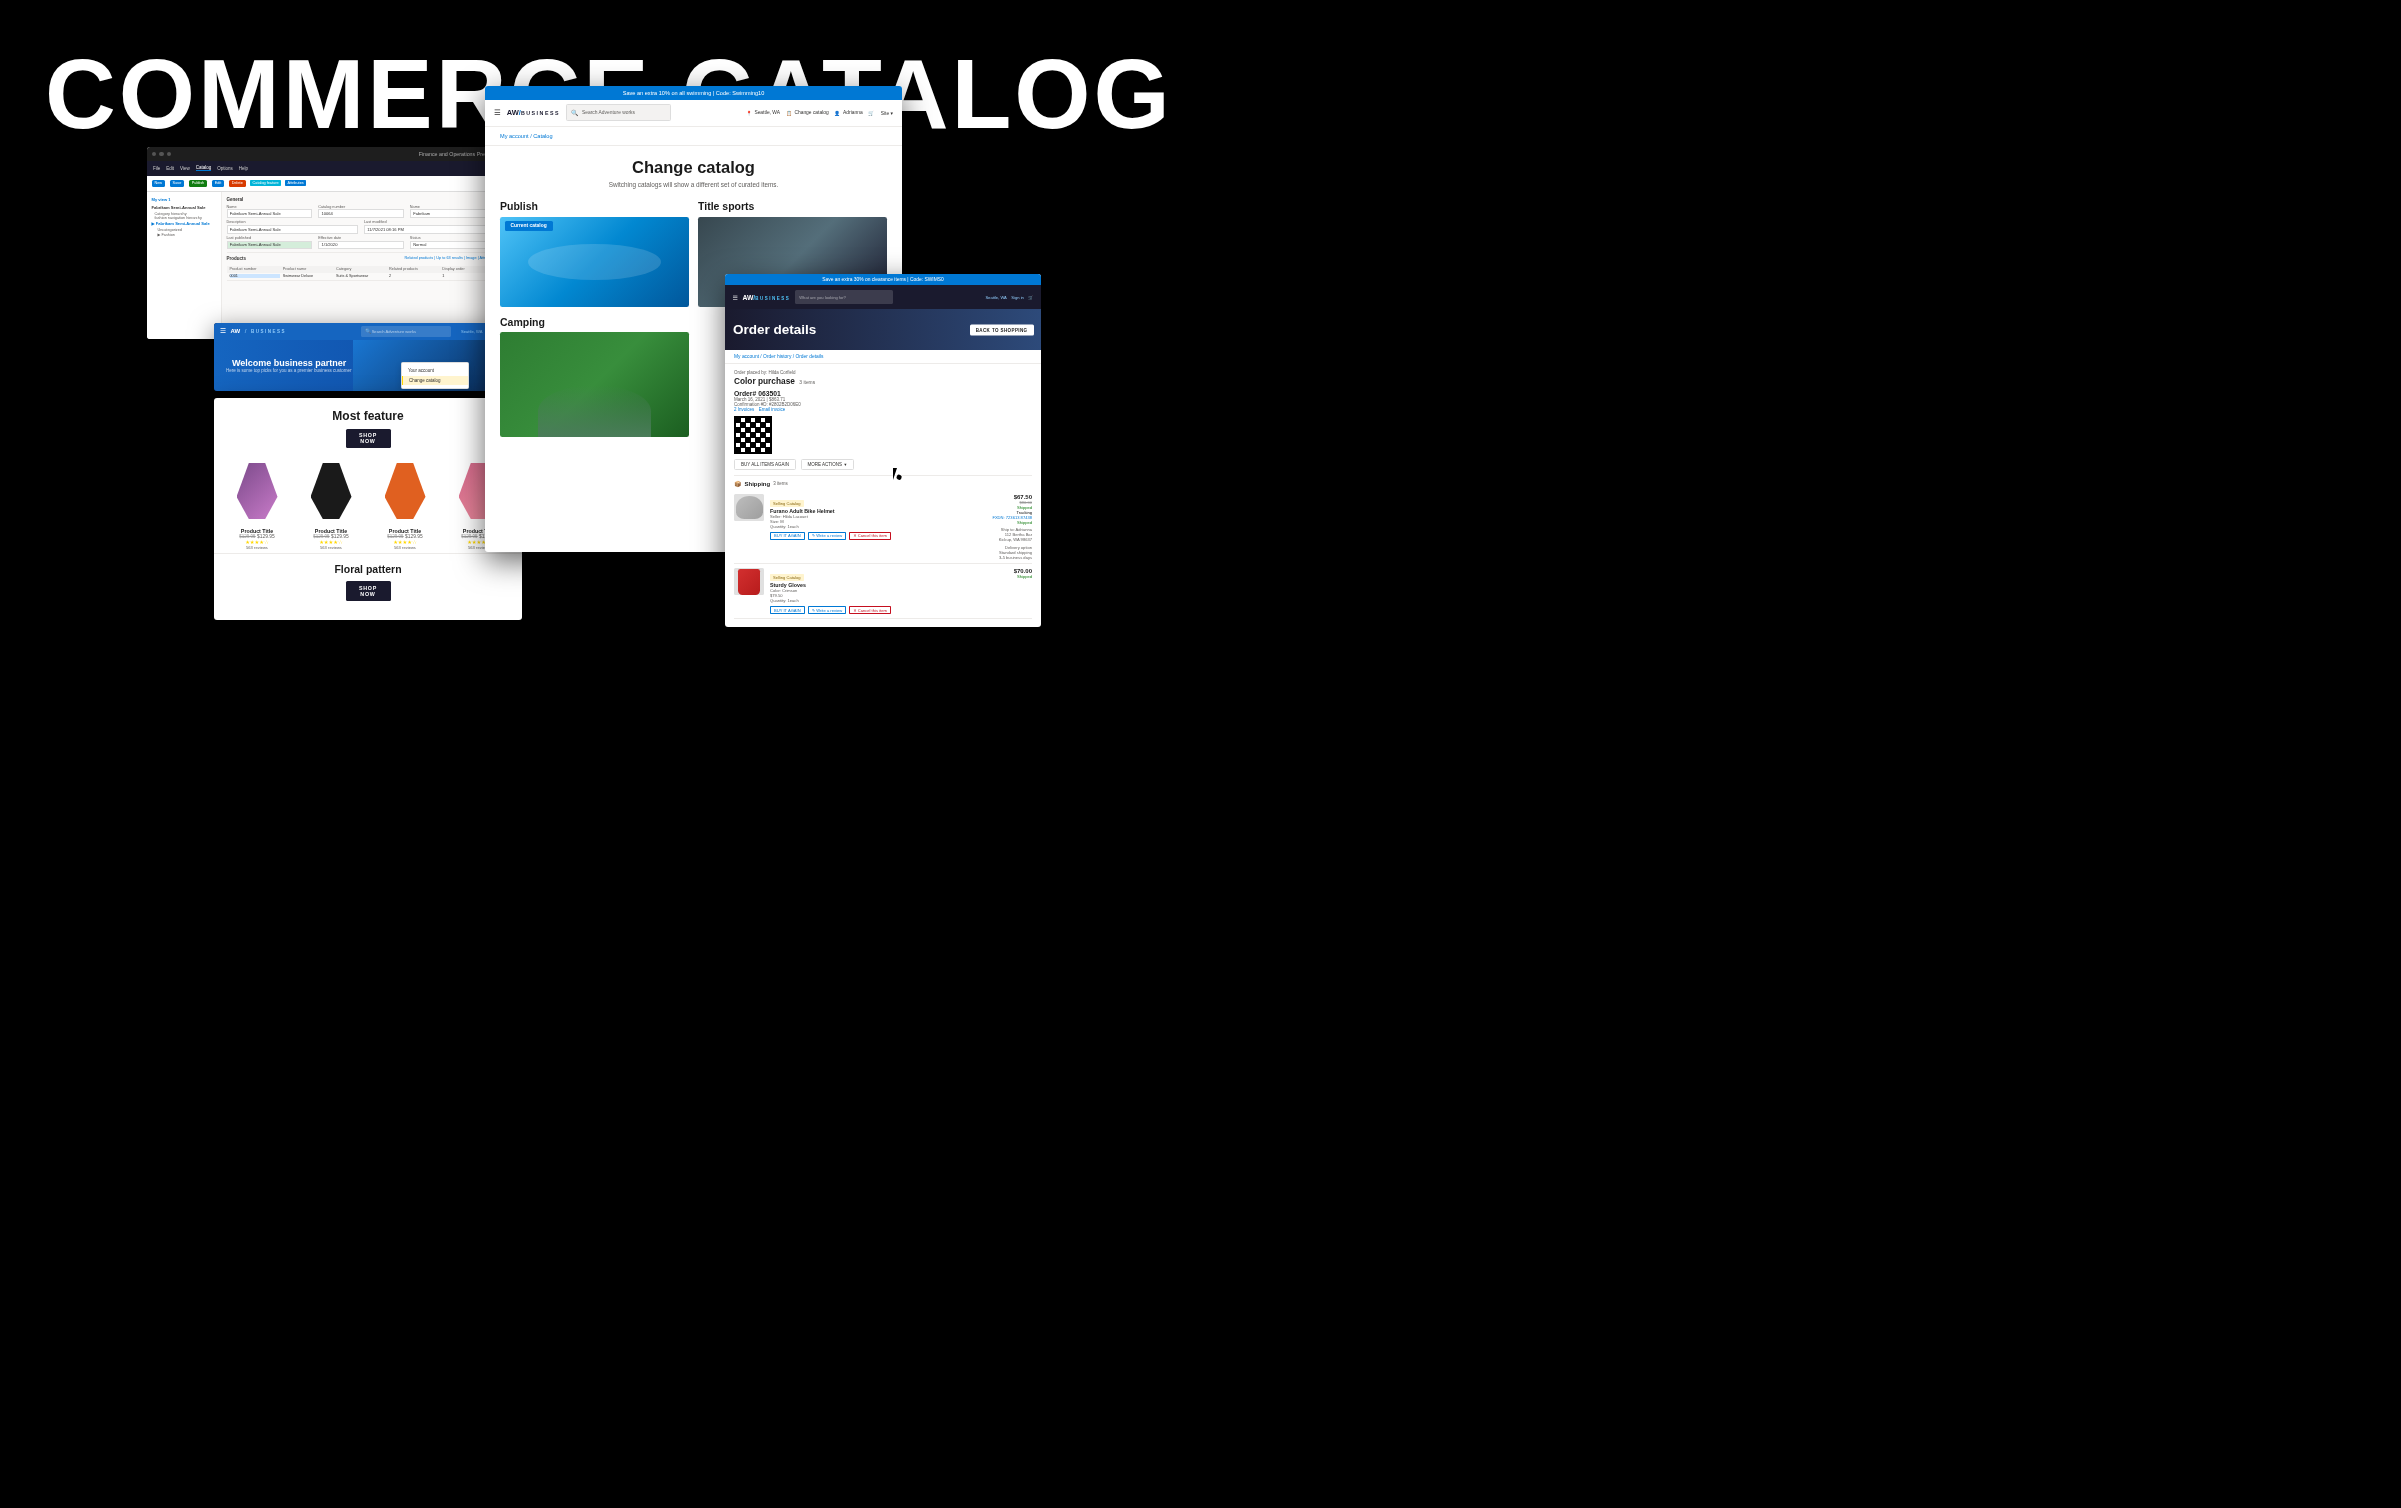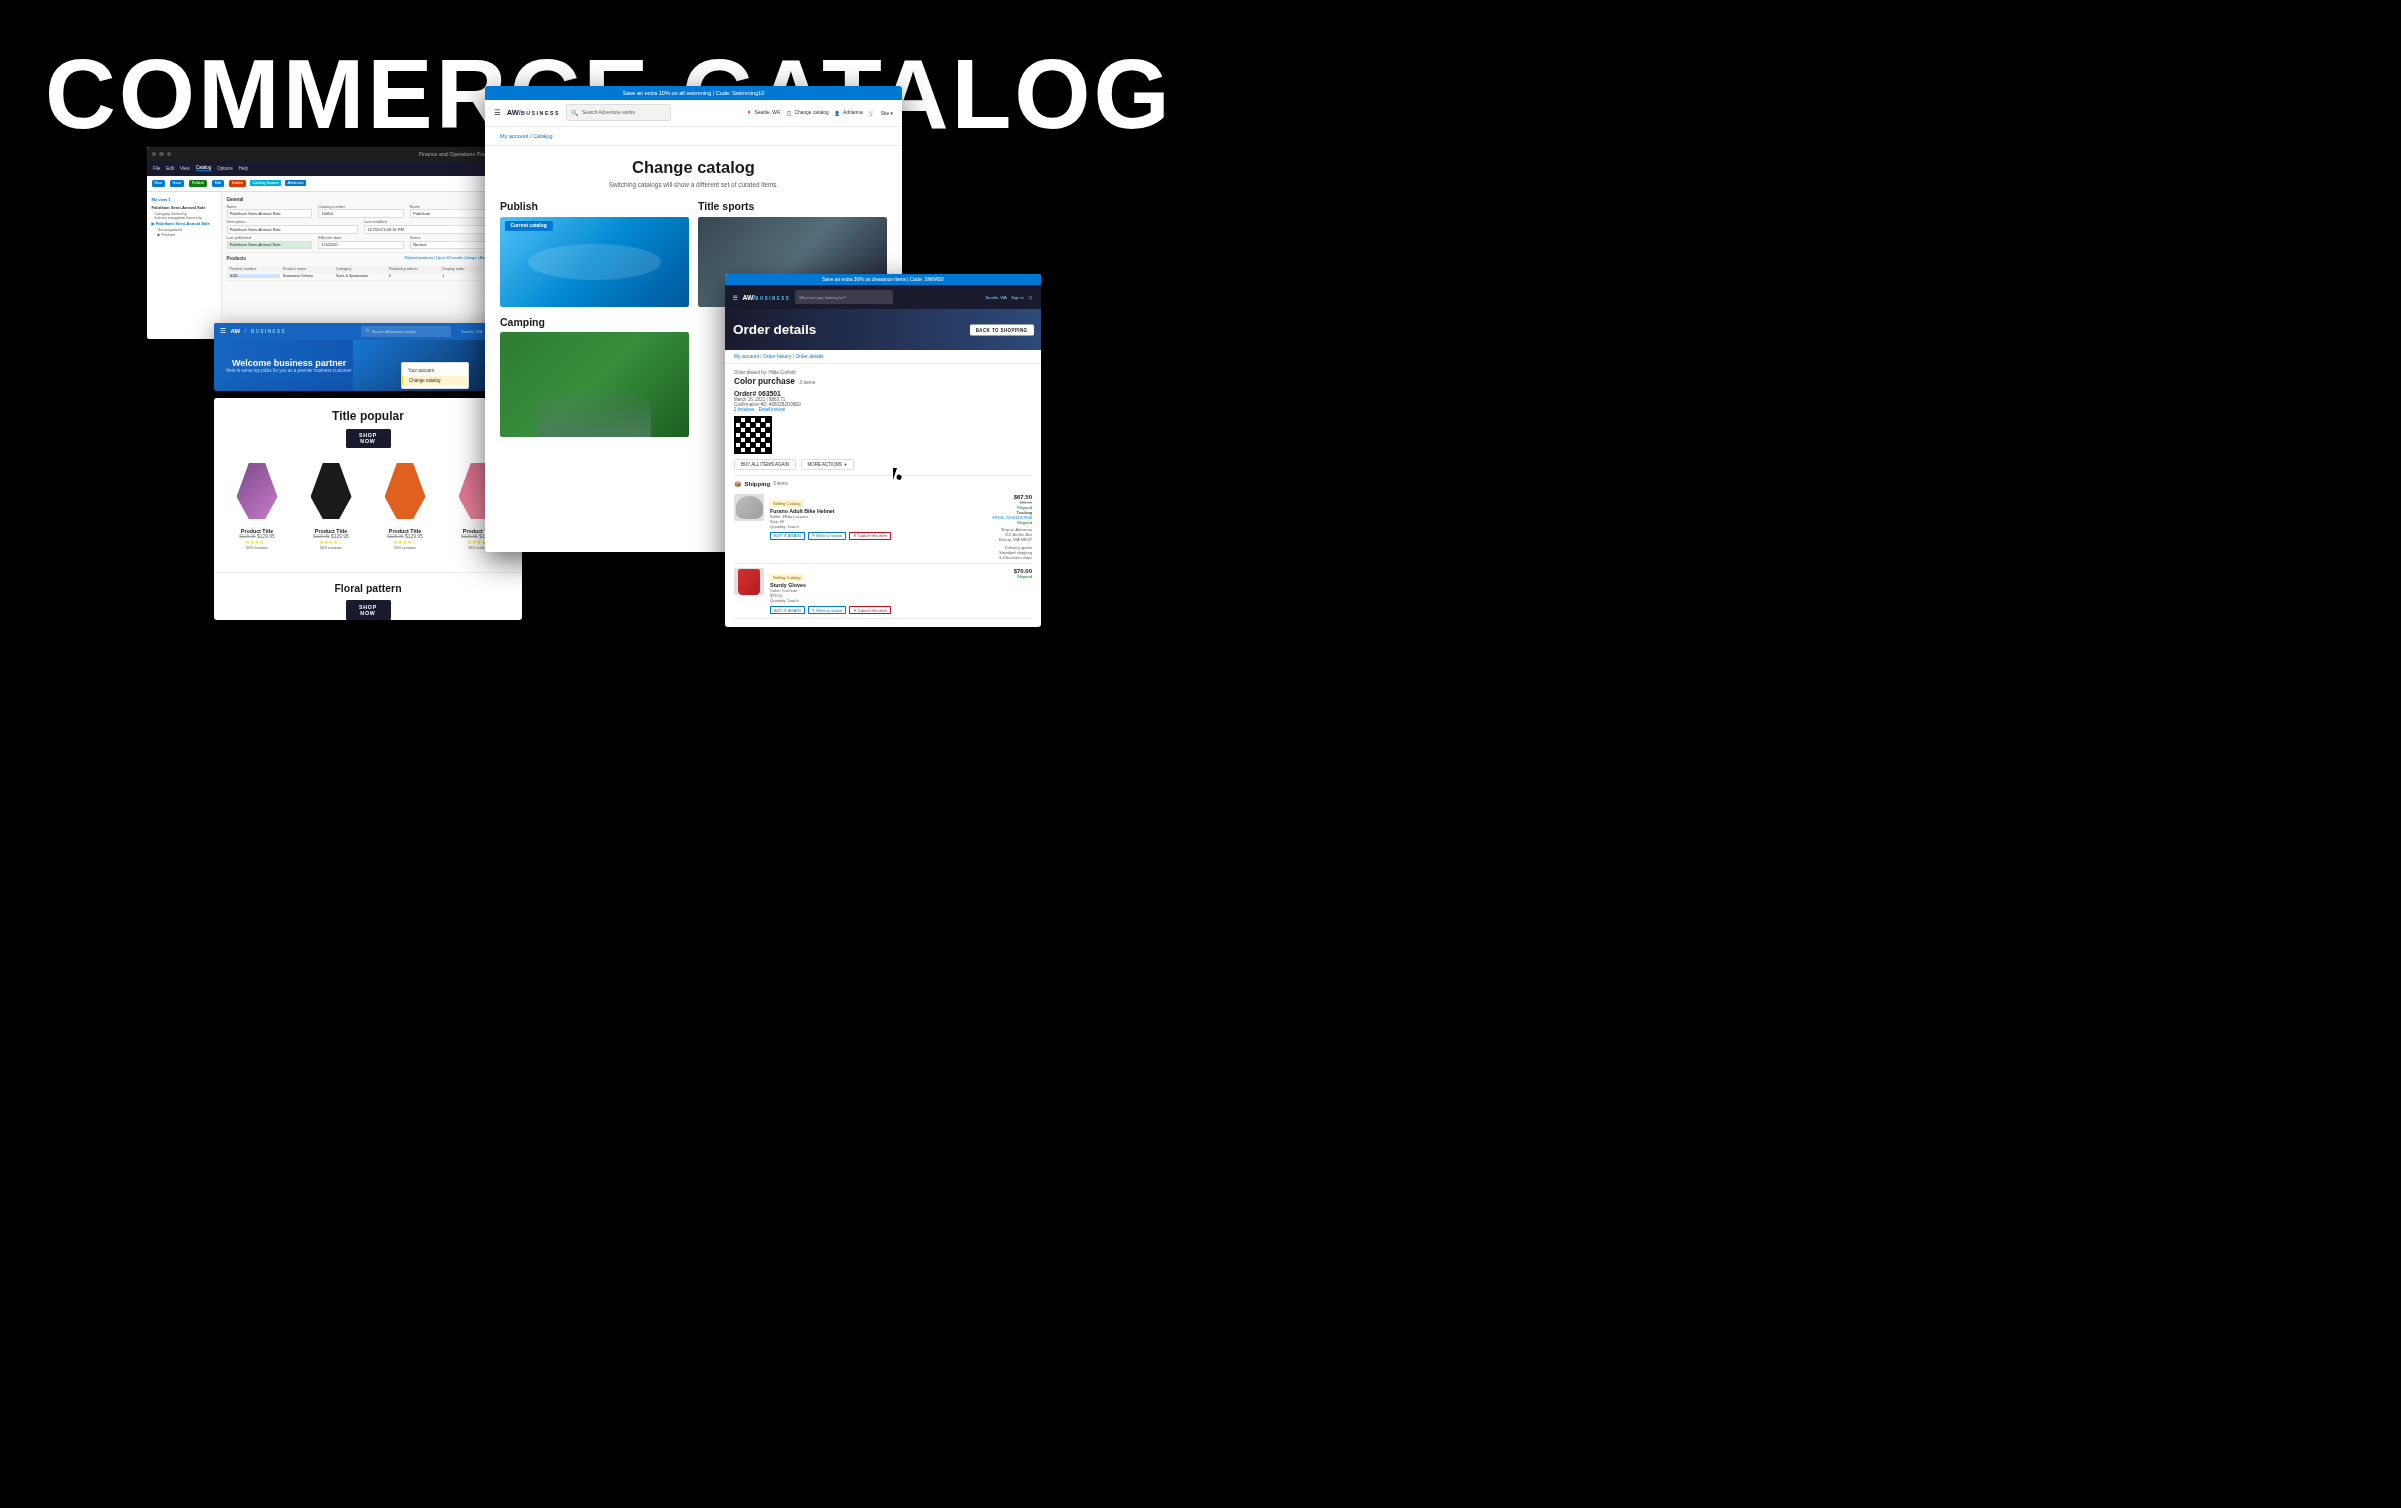--- a/index.html
+++ b/index.html
@@ -251,21 +251,21 @@
     }
     .prod-name { font-size: 5.3px; font-weight: 600; color: #1a1a1a; margin-top: 3px; }
     .prod-price { font-size: 4.9px; color: #605e5c; }
     .prod-old-price { font-size: 4.5px; color: #999; text-decoration: line-through; display: inline; }
     .prod-stars { color: #ffd700; font-size: 5.3px; }
     .prod-reviews { font-size: 4.1px; color: #605e5c; }
     .prod-floral-section {
       text-align: center;
       padding: 9px 13px 6px;
       border-top: 0.8px solid #edebe9;
-      margin-top: 22px;
+      margin-top: 3px;
     }
     .prod-floral-title { font-size: 10.5px; font-weight: 700; color: #1a1a1a; margin-bottom: 6px; }
 
     
     .screenshot-catalog {
       position: absolute;
       top: 86px;
       left: 485px;
       width: 417px;
       height: 466px;
@@ -673,21 +673,21 @@
     </div>
   </div>
 
   <div class="b2b-dropdown">
     <div class="b2b-dropdown-item">Your account</div>
     <div class="b2b-dropdown-item highlighted">Change catalog</div>
   </div>
 </div>
 
 <div class="screenshot-products">
-  <div class="prod-section-title">Title popular</div>
+  <div class="prod-section-title">Most feature</div>
   <div class="prod-shop-btn">SHOP NOW</div>
   <div class="prod-grid">
 
     <div class="prod-item">
       <div class="prod-img">
         <div class="swimsuit-1"></div>
       </div>
       <div class="prod-name">Product Title</div>
       <div class="prod-price">
         <span class="prod-old-price">$129.95</span>

